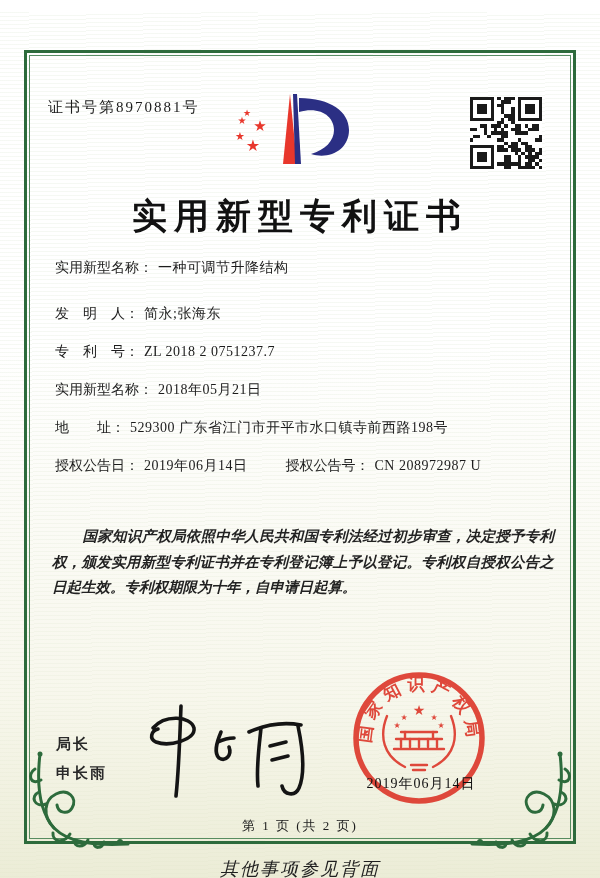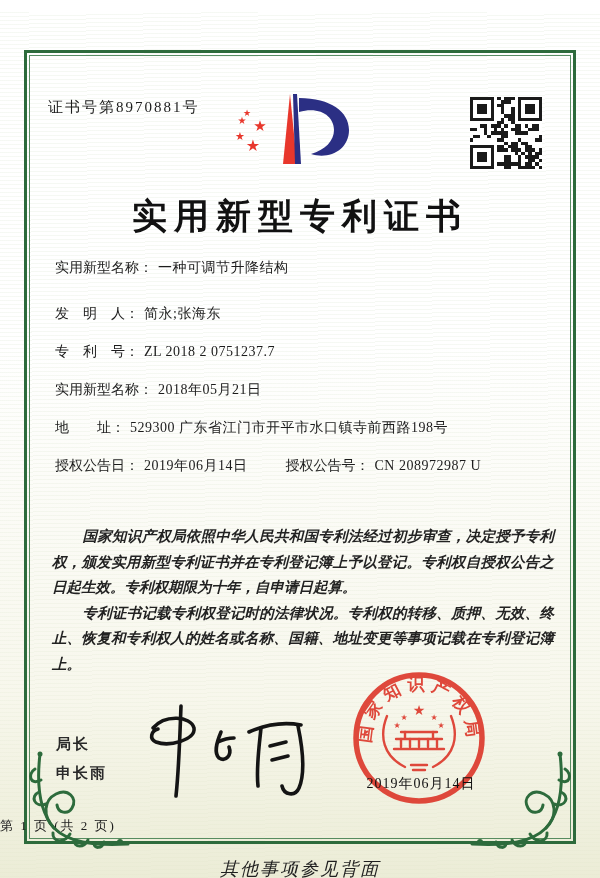--- a/index.html
+++ b/index.html
@@ -43,21 +43,21 @@
     position:absolute;left:56px;top:719px;font-size:15px;line-height:29px;font-weight:600;
     font-family:Liberation Mono, monospace;color:#2a2a2a;letter-spacing:2px;
   }
   .signature{position:absolute;left:133px;top:688px;width:185px;height:100px;}
   .seal{position:absolute;left:349px;top:656px;width:140px;height:140px;opacity:.92;}
   .seal-date{
     position:absolute;left:356px;top:763px;width:130px;text-align:center;
     font-size:14px;color:#101010;letter-spacing:1px;
   }
   .page-no{
-    position:absolute;left:0;right:0;top:805px;font-size:13px;letter-spacing:2px;
+    position:absolute;left:0;right:0;top:805px;text-align:center;font-size:13px;letter-spacing:2px;
   }
   .back-note{
     position:absolute;left:0;right:0;top:845px;text-align:center;
     font-size:18px;font-style:italic;letter-spacing:2px;color:#1f1f1f;
   }
   .flourish{position:absolute;width:118px;height:108px;z-index:2;}
   .flourish.bl{left:12px;bottom:34px;}
   .flourish.br{right:12px;bottom:34px;transform:scaleX(-1);}
   svg{display:block;}
 </style>
@@ -143,21 +143,20 @@
     <div class="f-row">
       <span class="f-label">地　　址：</span><span class="f-value">529300 广东省江门市开平市水口镇寺前西路198号</span>
     </div>
     <div class="f-row">
       <span class="f-label">授权公告日：</span><span class="f-value">2019年06月14日</span><span class="f-col2"><span class="f-label">授权公告号：</span><span class="f-value">CN 208972987 U</span></span>
     </div>
   </div>
 
   <div class="body-text">
     <p>国家知识产权局依照中华人民共和国专利法经过初步审查，决定授予专利权，颁发实用新型专利证书并在专利登记簿上予以登记。专利权自授权公告之日起生效。专利权期限为十年，自申请日起算。</p>
-    <p>专利证书记载专利权登记时的法律状况。专利权的转移、质押、无效、终止、恢复和专利权人的姓名或名称、国籍、地址变更等事项记载在专利登记簿上。</p>
   </div>
 
   <div class="signer">
     <div>局长</div>
     <div>申长雨</div>
   </div>
 
   <svg class="signature" viewBox="0 0 185 100">
     <g fill="none" stroke="#141414" stroke-width="3.6" stroke-linecap="round">
       <path d="M48,6 C47,32 46,68 43,96"></path>

